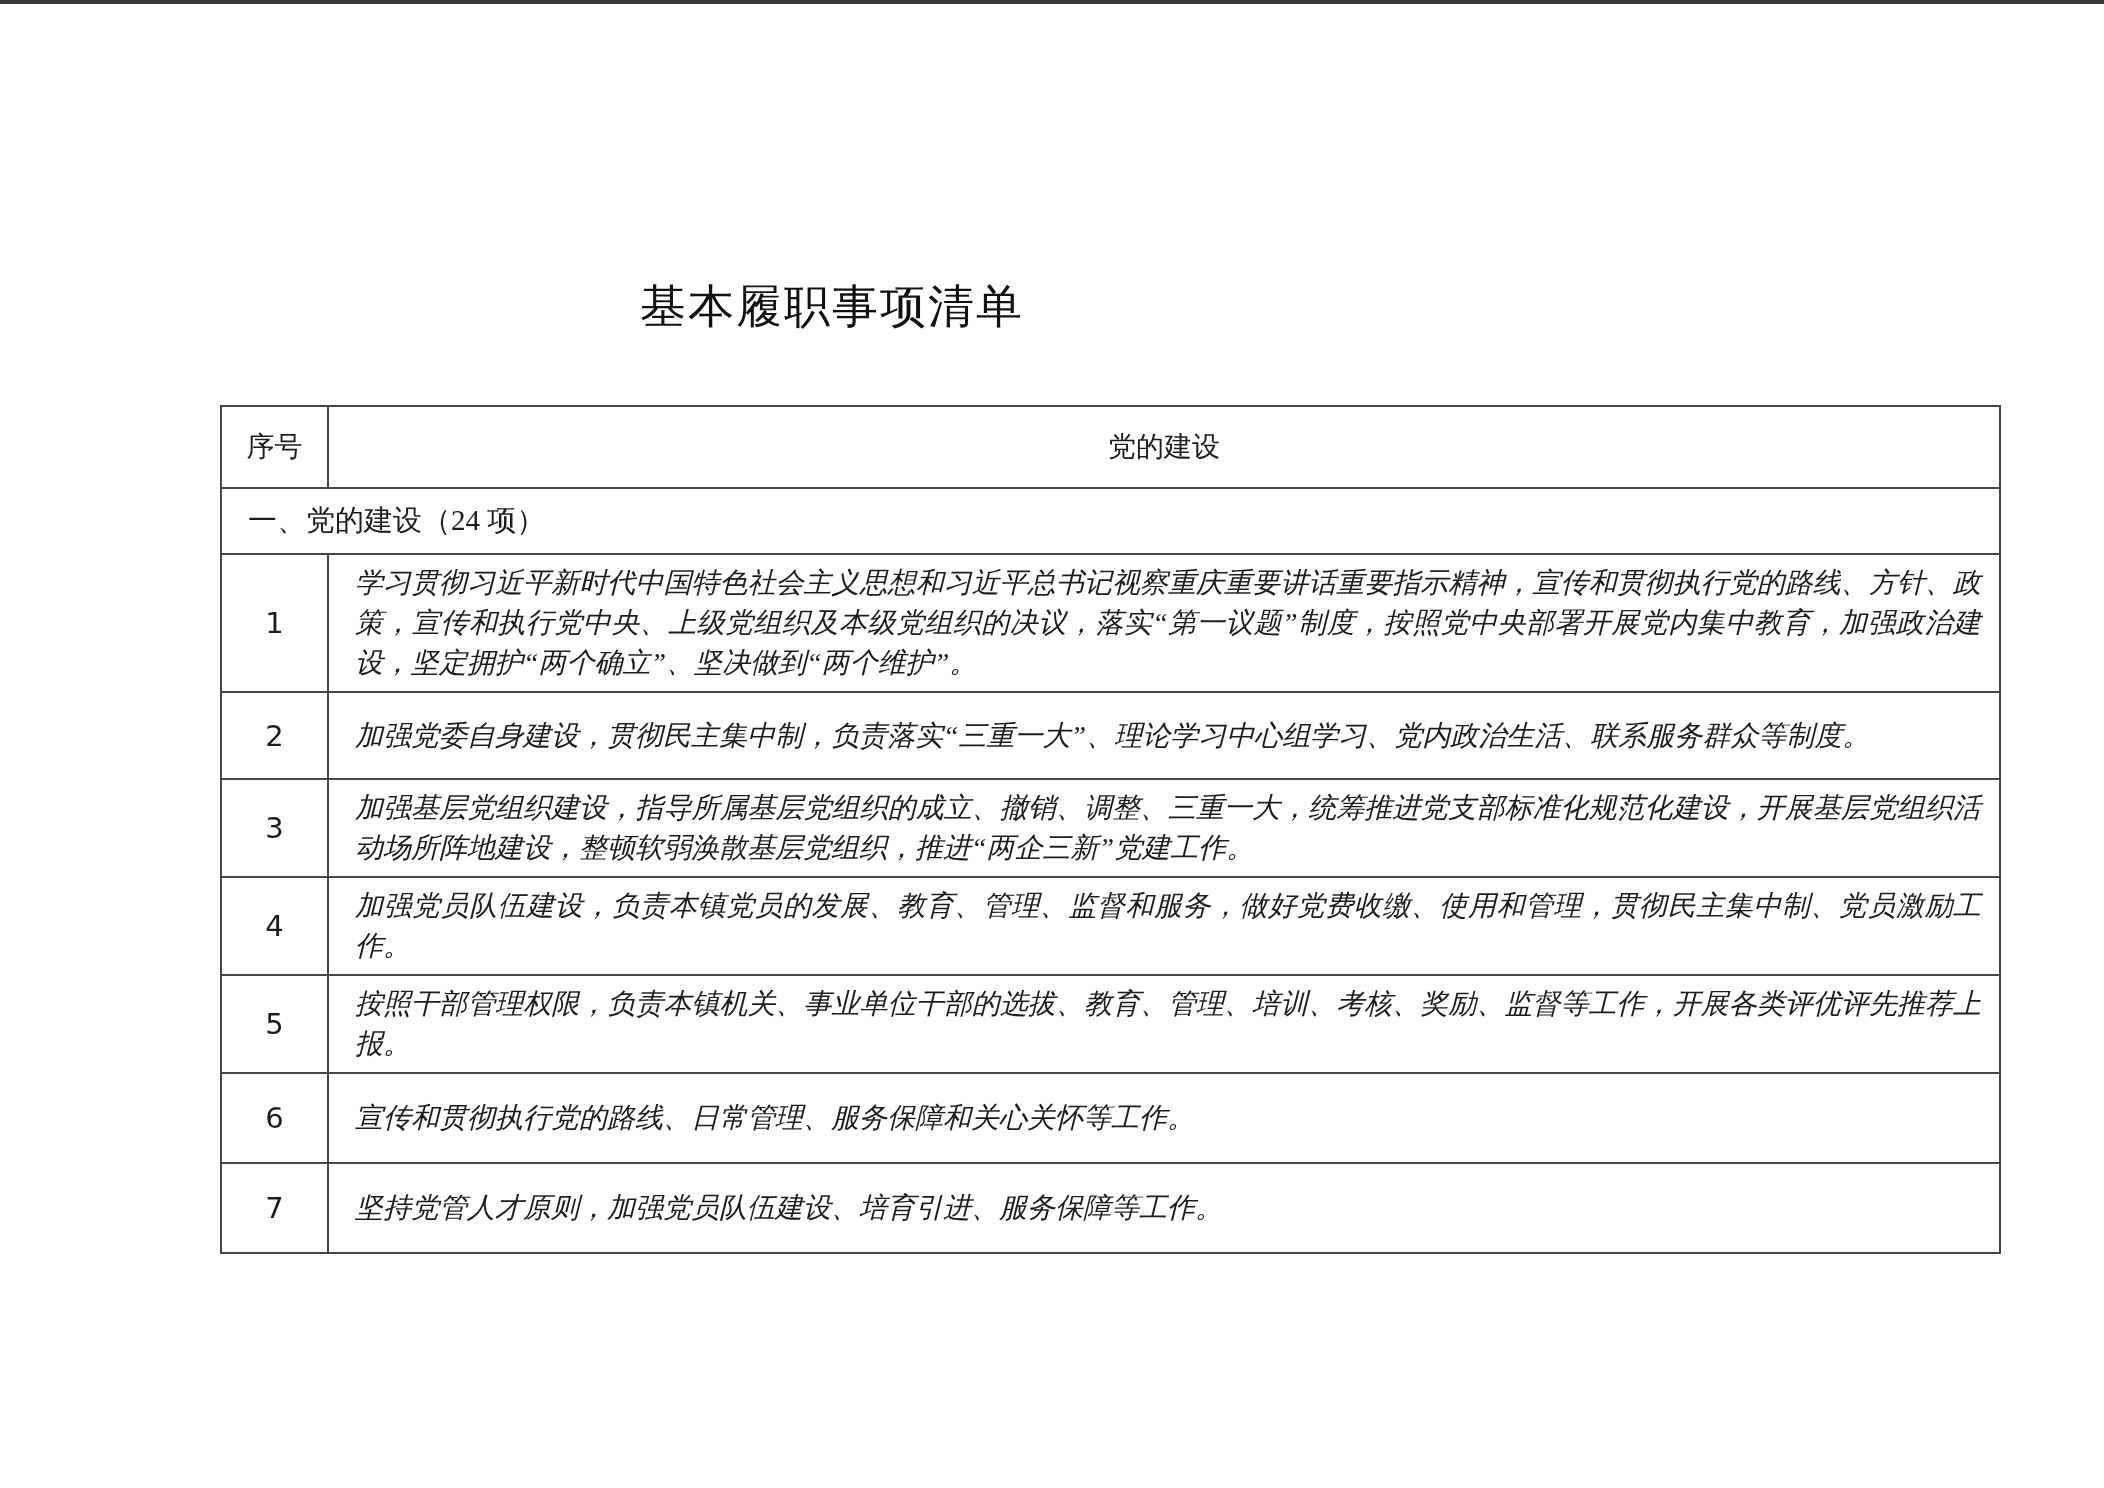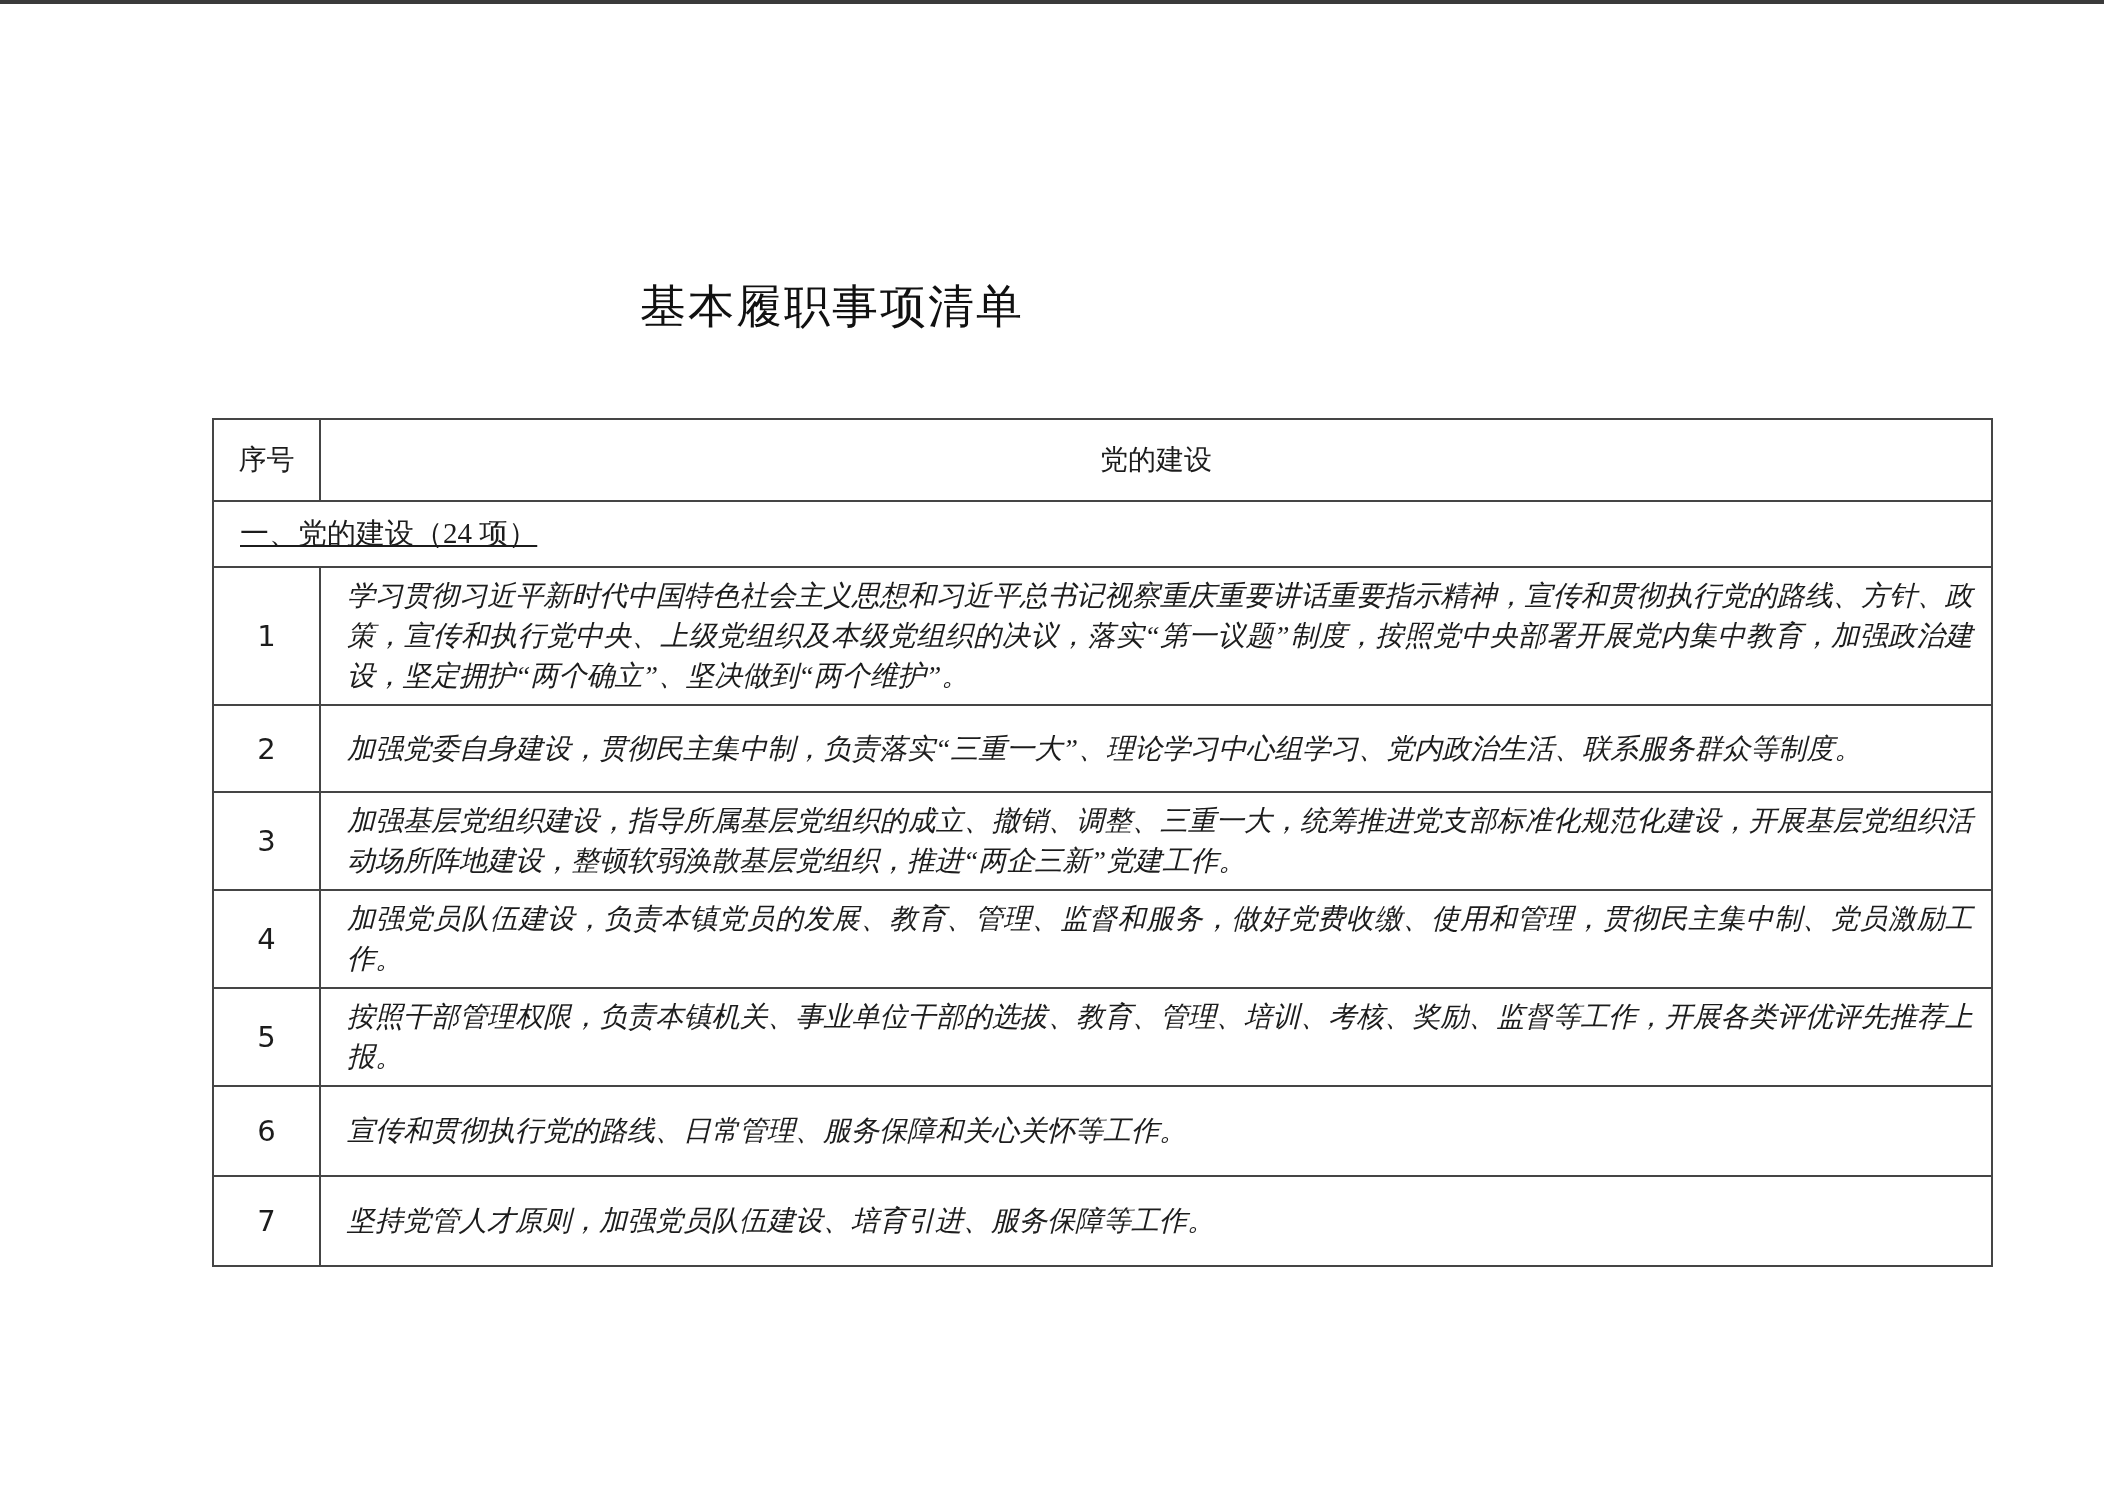--- a/index.html
+++ b/index.html
@@ -13,34 +13,33 @@
   body{font-family:"Liberation Serif","DejaVu Serif",serif;color:var(--text);}
   .top-edge{
     position:absolute;left:0;top:0;width:2104px;height:4px;background:var(--topbar);
   }
   .doc-title{
     position:absolute;left:0;top:276px;width:1664px;
     text-align:center;font-size:46px;font-weight:400;
     letter-spacing:2px;color:#111;
   }
   table.duty-table{
-    position:absolute;left:212px;top:405px;width:1781px;
+    position:absolute;left:220px;top:405px;width:1781px;
     border-collapse:collapse;table-layout:fixed;
     font-size:28px;
-    margin-top:13px;
   }
   .duty-table td{
     border:2px solid var(--border);
     vertical-align:middle;
   }
   col.c-serial{width:107px;}
   tr.header-row{height:82px;}
   tr.header-row td{text-align:center;font-size:28px;}
   tr.section-row{height:66px;}
-  tr.section-row td{padding-left:26px;font-size:29px;text-decoration:underline;}
+  tr.section-row td{padding-left:26px;font-size:29px;}
   td.num{
     text-align:center;
     font-family:"DejaVu Sans","Liberation Sans",sans-serif;
     font-size:29px;
   }
   td.item{
     padding:8px 18px 8px 26px;
     line-height:40px;
     text-align:justify;
     text-justify:inter-ideograph;

